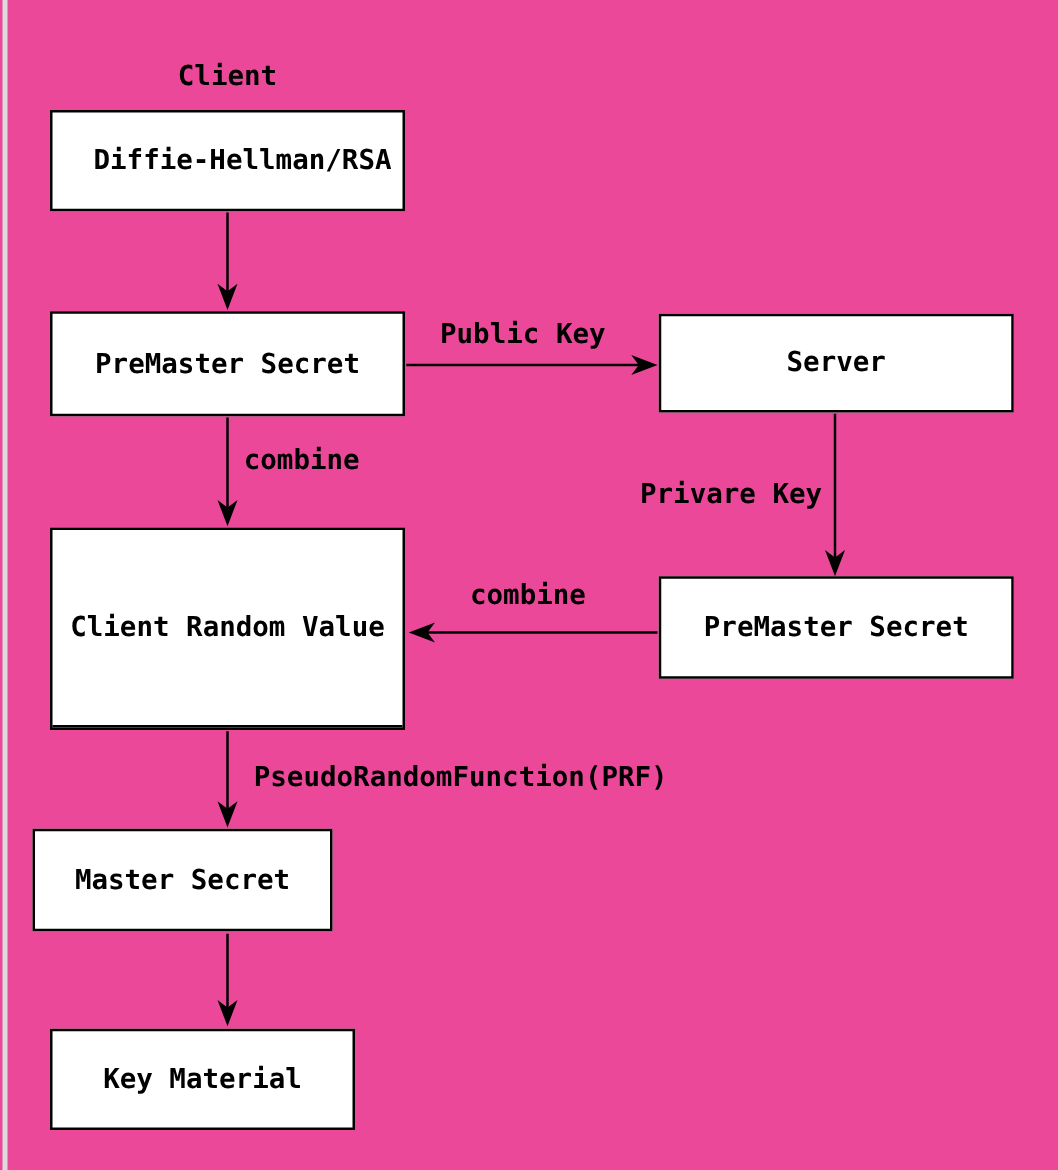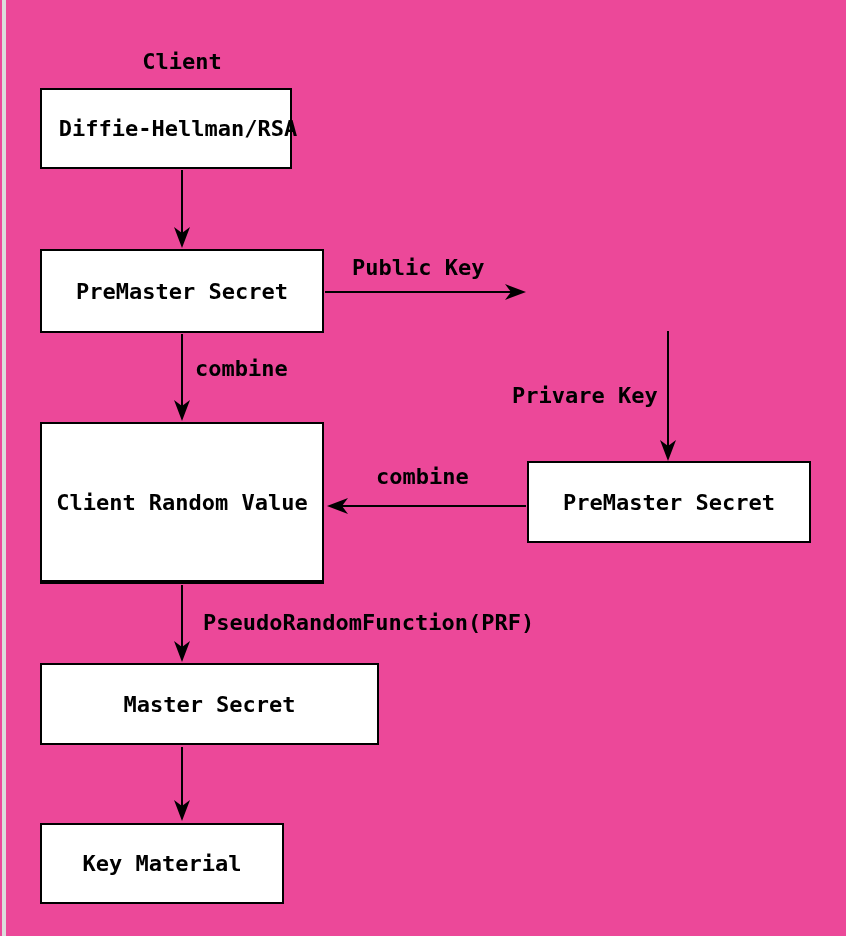--- a/index.html
+++ b/index.html
@@ -114,32 +114,33 @@
     </g>
 
     <g>
       <line x1="182" y1="747" x2="182" y2="813" stroke="#000" stroke-width="2"></line>
       <polygon points="182,821 174,800 182,806 190,800" fill="#000"></polygon>
     </g>
   </svg>
 
   <div class="edge-label centered-label" style="left:40px; top:49px; width:284px;">Client</div>
 
-  <div class="node" style="left:40px; top:88px; width:252px; height:81px;padding-left:24px;">Diffie-Hellman/RSA</div>
+  <div class="node" style="left:40px; top:88px; width:284px; height:81px;padding-left:24px;">Diffie-Hellman/RSA</div>
 
   <div class="node" style="left:40px; top:249px; width:284px; height:84px;">PreMaster Secret</div>
 
+  <div class="node" style="left:527px; top:251px; width:284px; height:79px;">Server</div>
 
   <div class="node" style="left:527px; top:461px; width:284px; height:82px;">PreMaster Secret</div>
 
   <div class="stack" style="left:40px; top:422px; width:284px; height:162px;">
     <div class="cell divided">Client Random Value</div>
   </div>
 
-  <div class="node" style="left:40px; top:663px; width:339px; height:82px;">Master Secret</div>
+  <div class="node" style="left:26px; top:663px; width:240px; height:82px;">Master Secret</div>
 
   <div class="node" style="left:40px; top:823px; width:244px; height:81px;">Key Material</div>
 
   <div class="edge-label" style="left:352px; top:255px;">Public Key</div>
 
   <div class="edge-label" style="left:512px; top:383px;">Privare Key</div>
 
   <div class="edge-label" style="left:195px; top:356px;">combine</div>
 
   <div class="edge-label" style="left:376px; top:464px;">combine</div>

